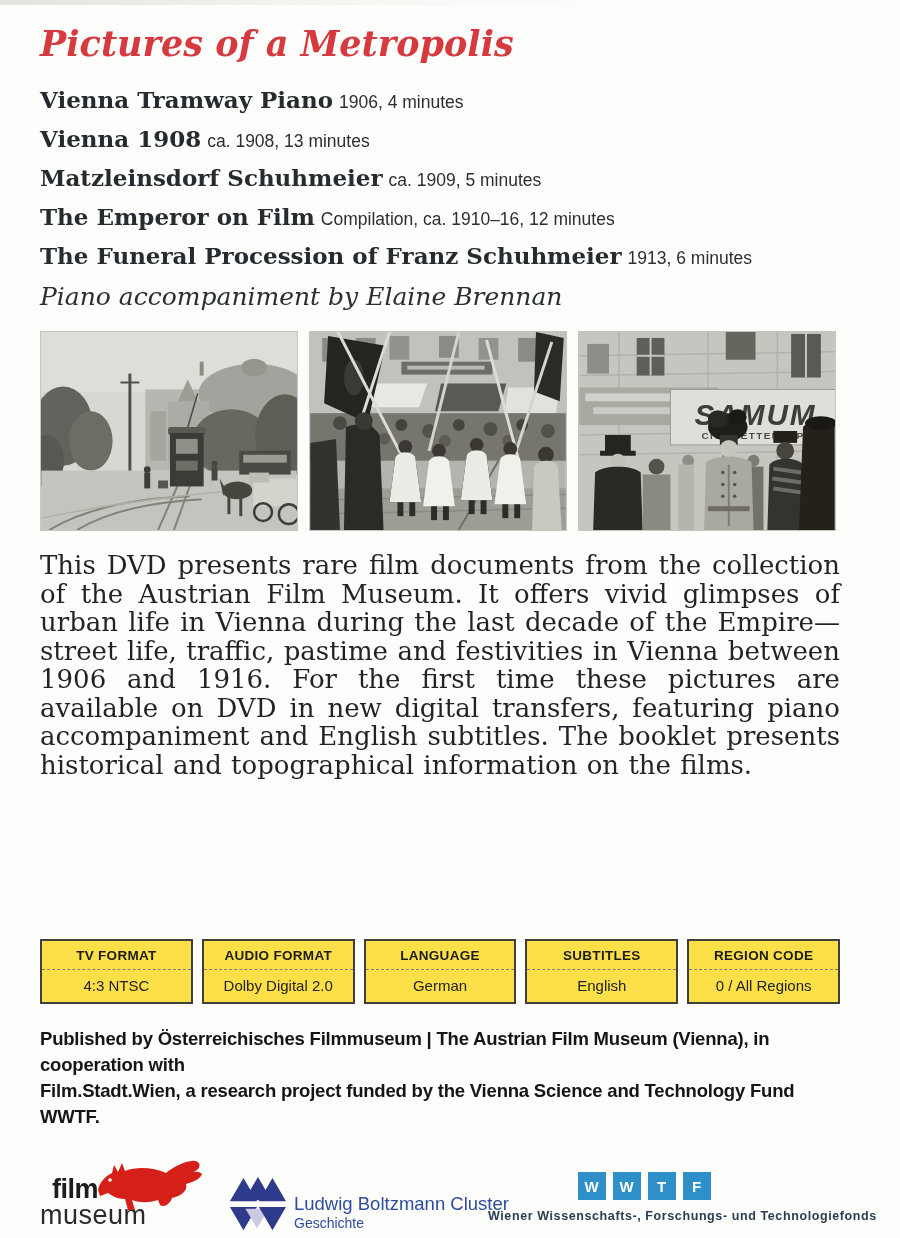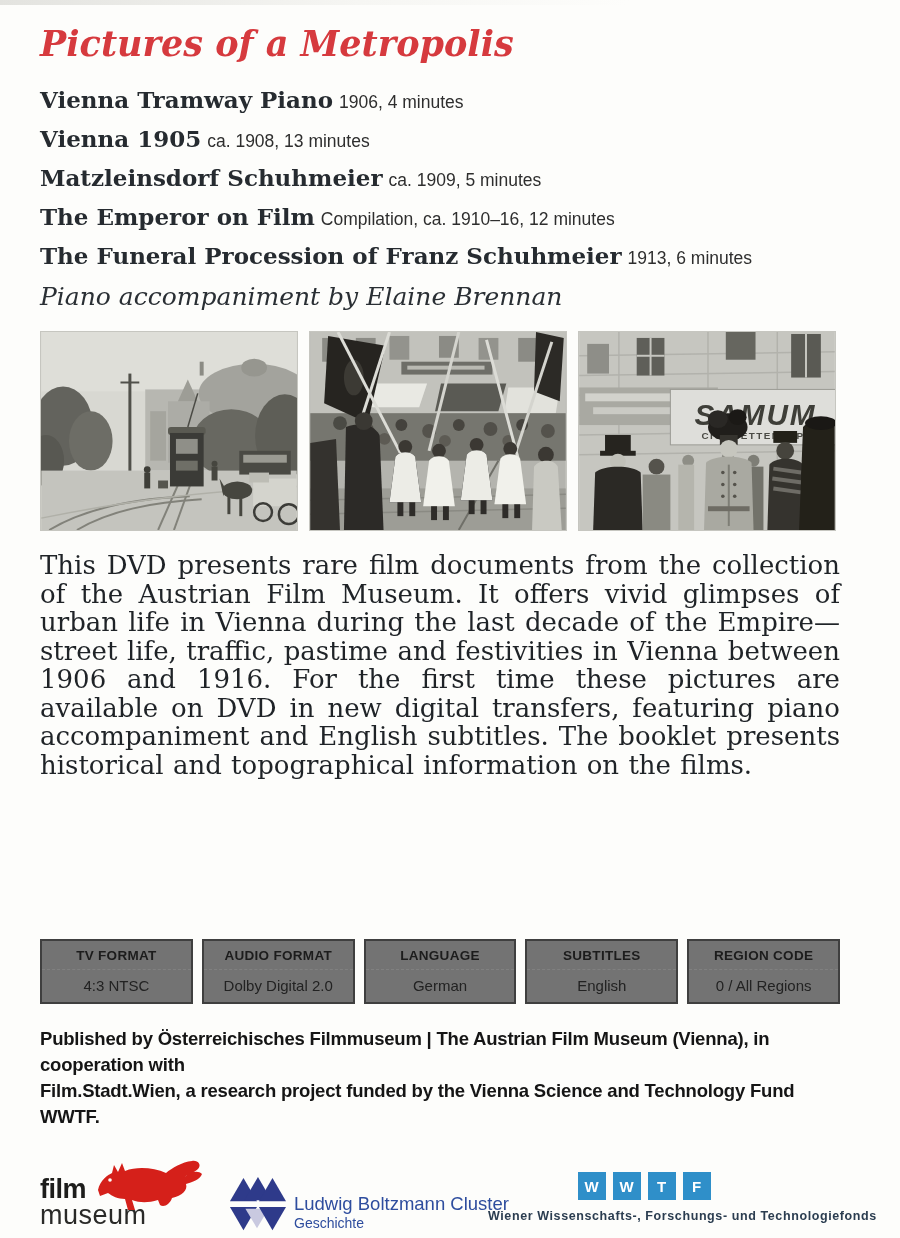--- a/index.html
+++ b/index.html
@@ -80,21 +80,21 @@
     text-align:justify;
     color:#1f2327;
     word-spacing:1px;
   }
 
   
   .specs { display:flex; gap:9px; margin-top:160px; }
   .spec-box {
     flex:1;
     border:2px solid #3f3f3f;
-    background:#737373;
+    background:#fde047;
   }
   .spec-label {
     font-family:"Liberation Sans", sans-serif;
     font-weight:bold;
     font-size:13.5px;
     letter-spacing:.3px;
     text-align:center;
     padding:7px 2px 6px;
     color:#1c1c1c;
     border-bottom:1px dashed #808080;
@@ -121,21 +121,21 @@
   
   .logo-row {
     margin-top:28px;
     display:flex;
     align-items:flex-start;
   }
   .fm-logo { width:175px; position:relative; height:78px; }
   .fm-film {
     font-family:"Liberation Sans", sans-serif;
     font-weight:bold; font-size:27px; line-height:27px; color:#1d1d1b;
-    position:absolute; left:0; top:18px; letter-spacing:-0.5px;
+    position:absolute; left:12px; top:18px; letter-spacing:-0.5px;
   }
   .fm-museum {
     font-family:"Liberation Sans", sans-serif;
     font-weight:normal; font-size:27px; line-height:27px; color:#2a2a28;
     position:absolute; left:0; top:44px; letter-spacing:0.5px;
   }
   .fm-creature { position:absolute; left:48px; top:0; }
 
   .lbc-logo { margin-left:78px; width:260px; display:flex; align-items:flex-end; height:78px; padding-bottom:4px; }
   .lbc-mark { width:58px; height:62px; flex:none; margin-bottom:-4px; }
@@ -175,21 +175,21 @@
 
 <div class="page">
 
   <div class="subtitle">Pictures of a Metropolis</div>
 
   <div class="film-list">
     <div class="film-row">
       <span class="film-title">Vienna Tramway Piano</span><span class="film-details">1906, 4 minutes</span>
     </div>
     <div class="film-row">
-      <span class="film-title">Vienna 1905</span><span class="film-details">ca. 1908, 13 minutes</span>
+      <span class="film-title">Vienna 1908</span><span class="film-details">ca. 1908, 13 minutes</span>
     </div>
     <div class="film-row">
       <span class="film-title">Matzleinsdorf Schuhmeier</span><span class="film-details">ca. 1909, 5 minutes</span>
     </div>
     <div class="film-row">
       <span class="film-title">The Emperor on Film</span><span class="film-details">Compilation, ca. 1910–16, 12 minutes</span>
     </div>
     <div class="film-row">
       <span class="film-title">The Funeral Procession of Franz Schuhmeier</span><span class="film-details">1913, 6 minutes</span>
     </div>

